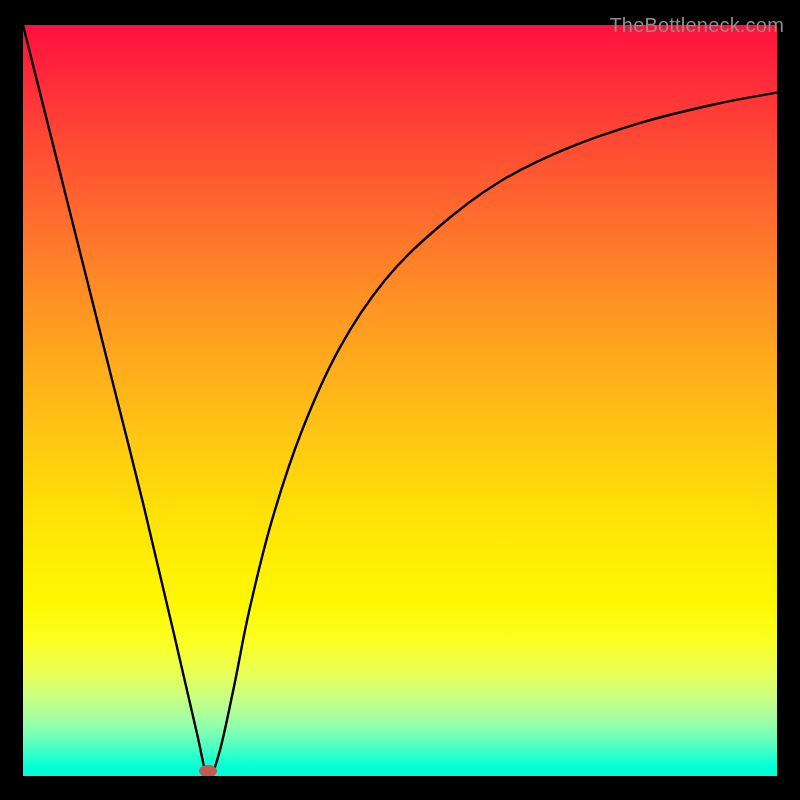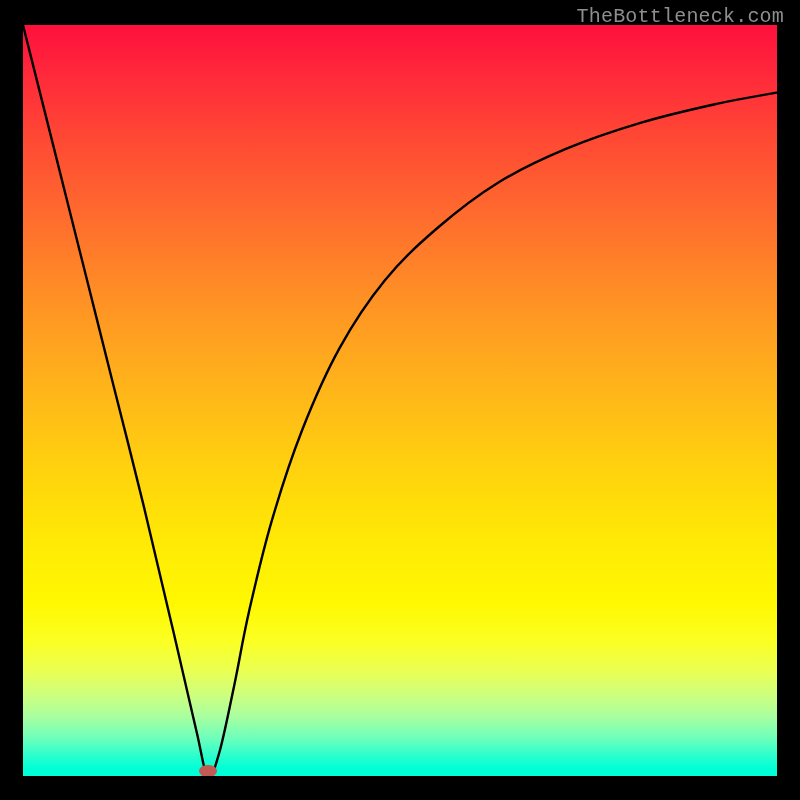--- a/index.html
+++ b/index.html
@@ -64,24 +64,24 @@
   .marker {
     position: absolute;
     width: 18px;
     height: 12px;
     background: #c15b54;
     border-radius: 50% / 55%;
     transform: translate(-50%, -50%);
   }
   .watermark {
     position: absolute;
-    top: 5px;
+    top: 14px;
     right: 16px;
     color: #8e8e8e;
-    font-family: Liberation Mono, monospace;
+    font-family: Liberation Sans, sans-serif;
     font-size: 20px;
     letter-spacing: 0.2px;
     margin-left: 9px;
   }
 </style>
 </head>
 <body>
 
 <div class="frame">
 

